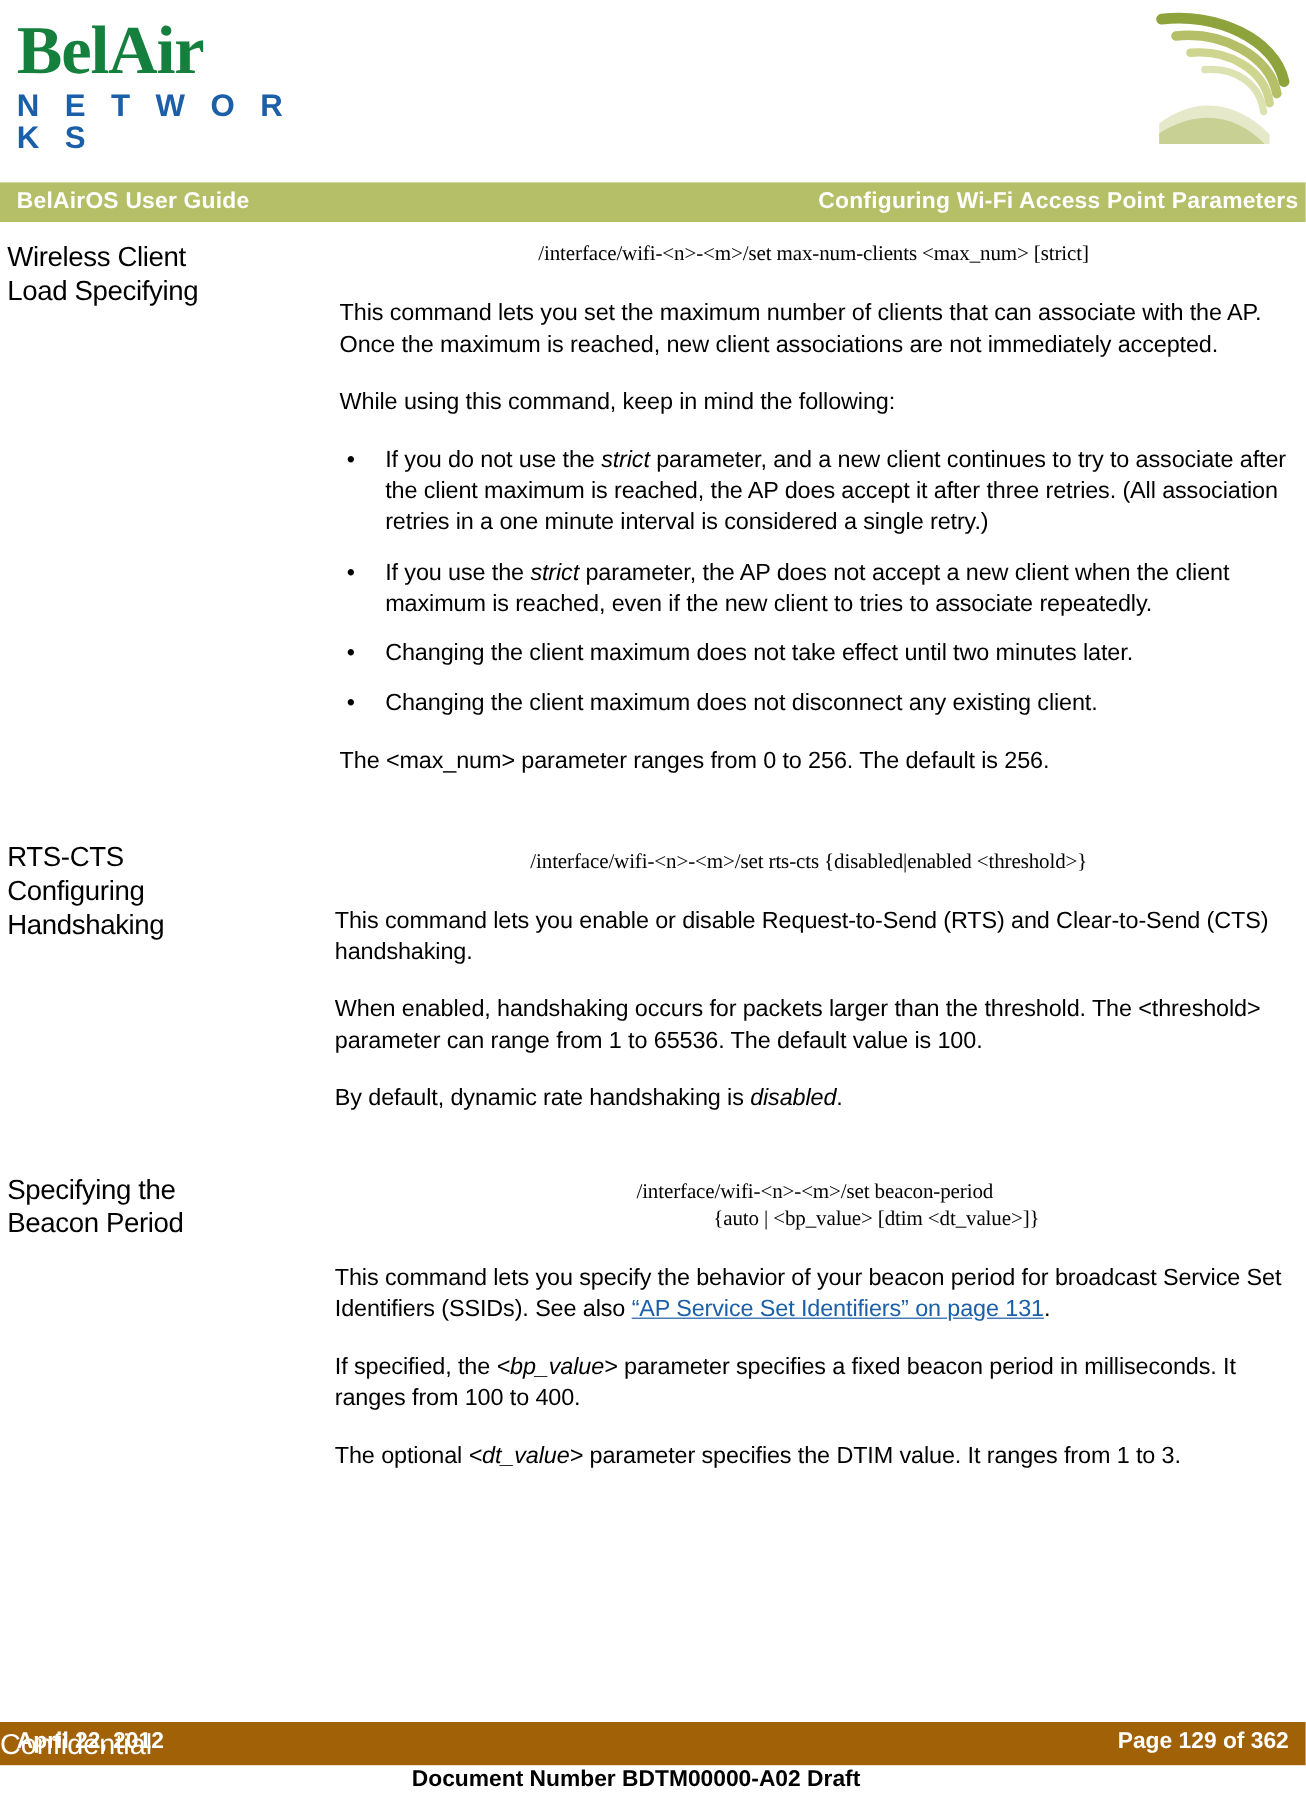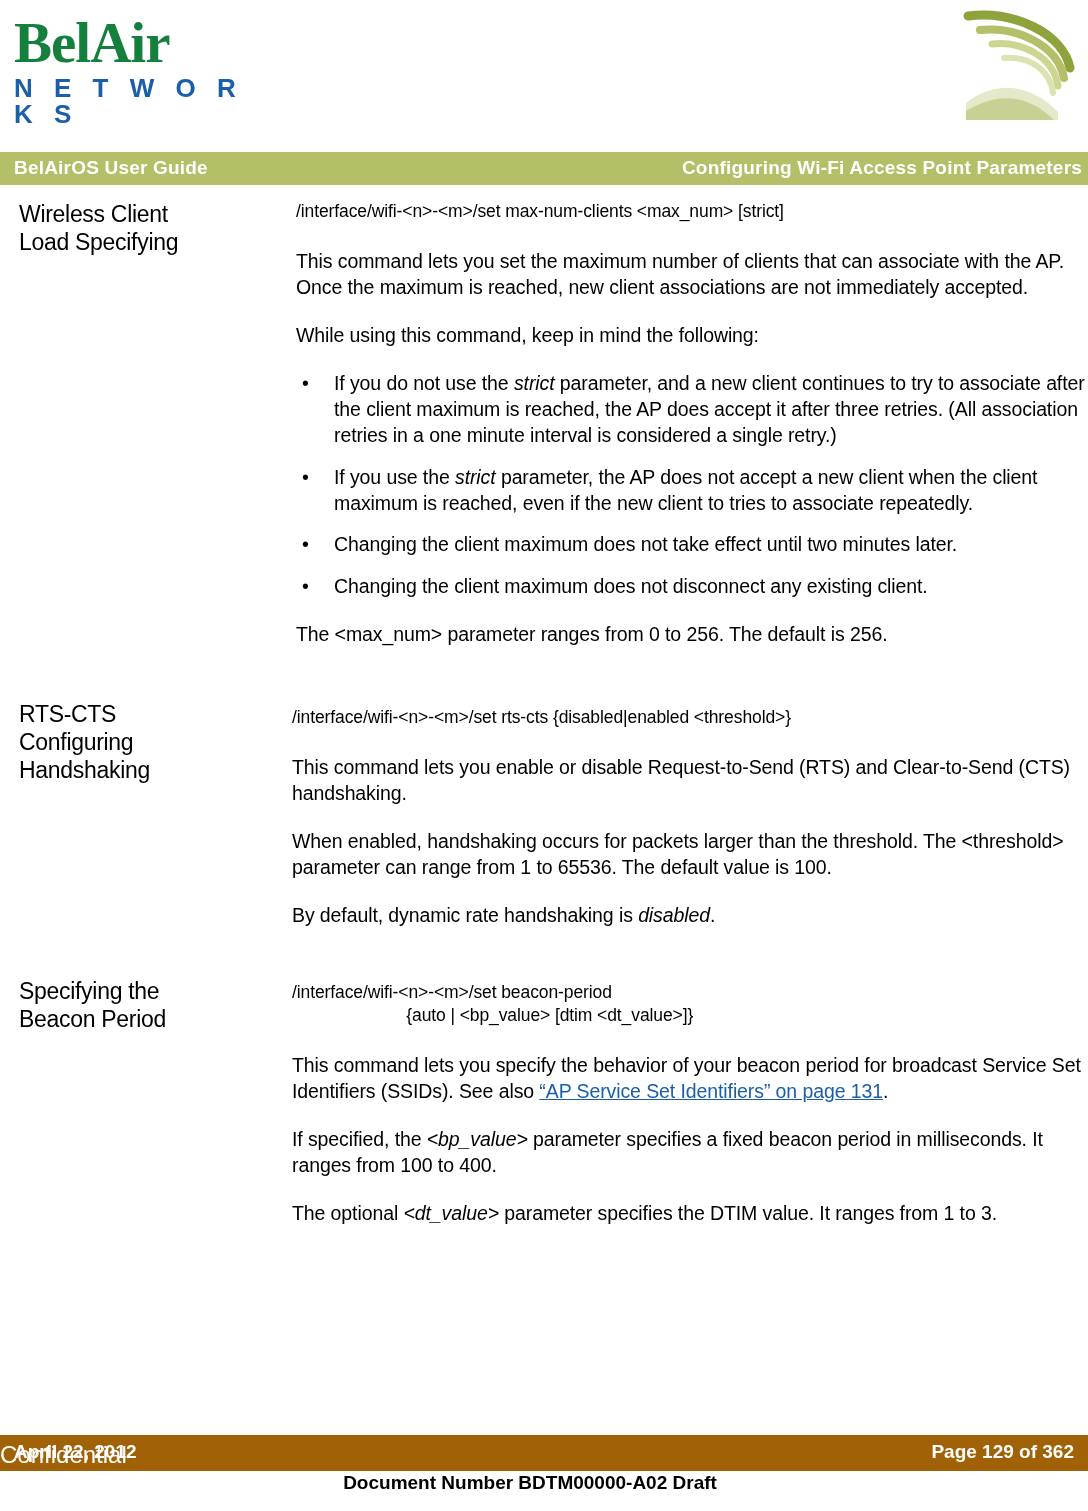--- a/index.html
+++ b/index.html
@@ -76,21 +76,21 @@
     right: 6px;
     top: 5px;
     font-size: 19px;
     font-weight: bold;
     letter-spacing: 0.2px;
   }
 
   
   .content {
     position: absolute;
-    left: 13px;
+    left: 0;
     top: 200px;
     width: 956px;
   }
   .section {
     position: relative;
     display: block;
   }
   .side-head {
     position: absolute;
     left: 6px;
@@ -98,26 +98,27 @@
     font-size: 23px;
     color: #000000;
     line-height: 1.22;
     letter-spacing: -0.3px;
   }
   .body-col {
     margin-left: 283px;
     width: 790px;
   }
   .code {
-    font-family: Liberation Sans, sans-serif;
+    font-family: Liberation Serif, serif;
     font-size: 17.5px;
     line-height: 1.32;
     white-space: pre-wrap;
     margin: 0;
     letter-spacing: -0.1px;
+    text-align: center;
   }
   .code.indent-wrap {
     white-space: pre;
   }
   p.para {
     font-size: 19.5px;
     line-height: 1.33;
     margin: 0 0 0 0;
     letter-spacing: -0.1px;
   }

